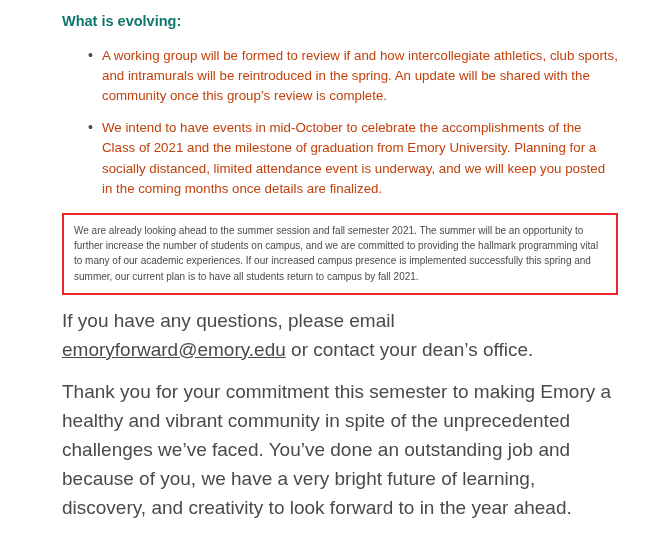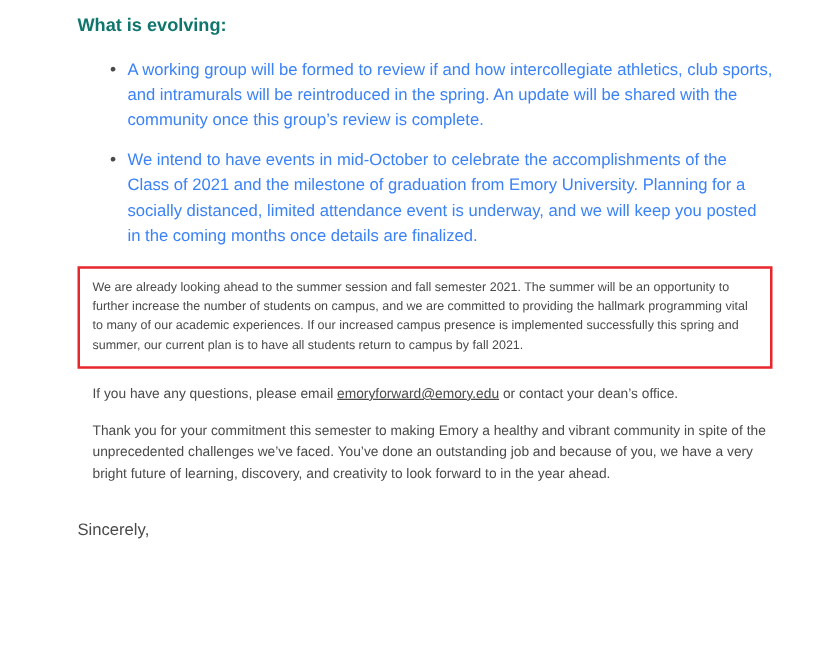--- a/index.html
+++ b/index.html
@@ -30,21 +30,21 @@
   }
   ul.bullets {
     margin: 0 0 14px 0;
     padding-left: 26px;
     list-style: none;
   }
   ul.bullets li {
     position: relative;
     font-size: 13.3px;
     line-height: 1.52;
-    color: #3b82f6;
+    color: #c2410c;
     margin-bottom: 12px;
     padding-left: 14px;
   }
   ul.bullets li:before {
     content: "\2022";
     position: absolute;
     left: 0;
     top: -1px;
     font-size: 14px;
     color: #4a4a4a;
@@ -55,24 +55,24 @@
     margin: 4px 0 12px 0;
     box-sizing: border-box;
   }
   .highlight-box p {
     margin: 0;
     font-size: 10px;
     line-height: 1.52;
     color: #4a4a4a;
   }
   p.body-para {
-    font-size: 11px;
+    font-size: 19px;
     line-height: 1.52;
     color: #4a4a4a;
-    margin: 0 0 15px 12px;
+    margin: 0 0 15px 0;
   }
   p.body-para.tight {
     margin-bottom: 14px;
   }
   a.email-link {
     color: #4a4a4a;
     text-decoration: underline;
   }
   .signoff {
     margin-top: 26px;

